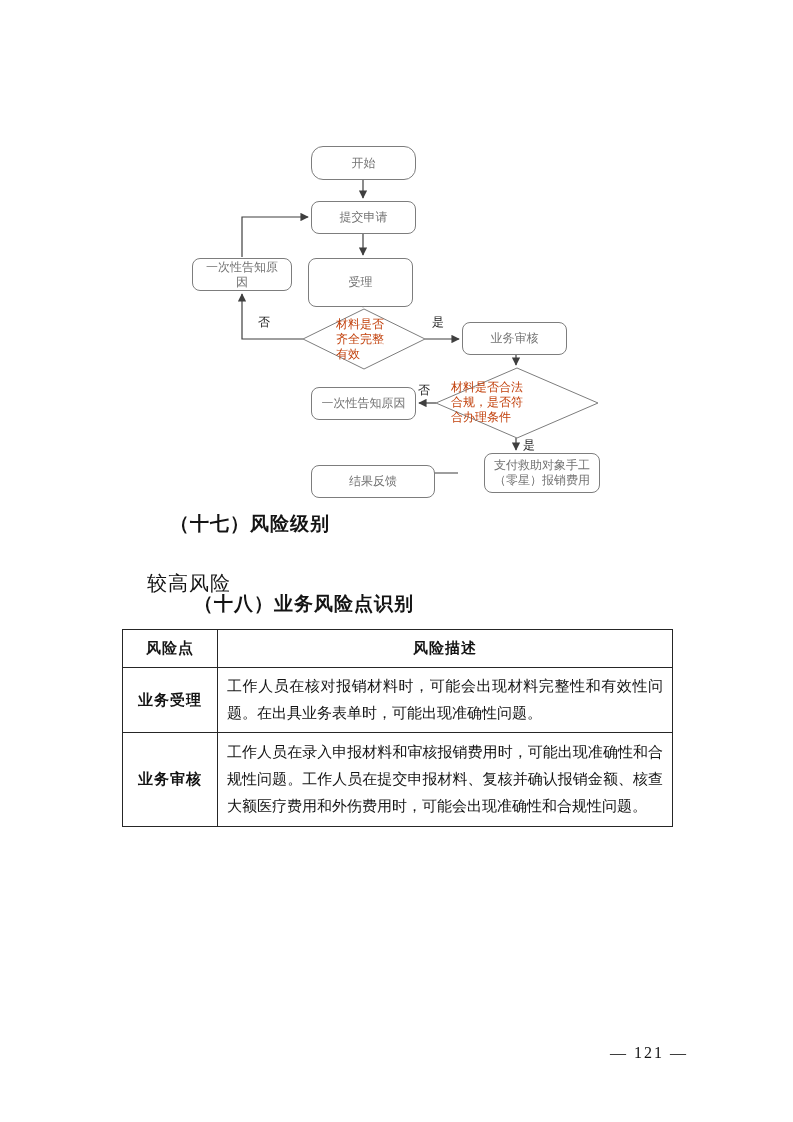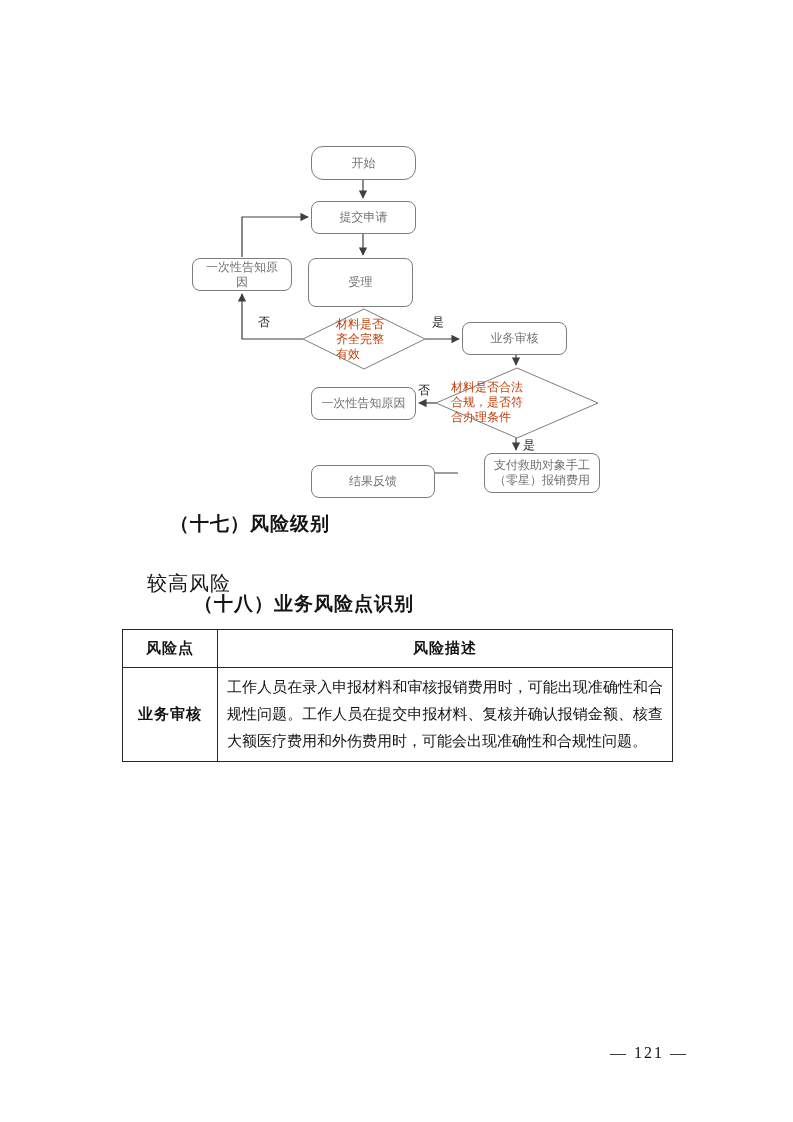--- a/index.html
+++ b/index.html
@@ -167,20 +167,24 @@
       <col style="width:95px">
       <col style="width:455px">
     </colgroup>
     <thead>
       <tr>
         <th>风险点</th>
         <th>风险描述</th>
       </tr>
     </thead>
     <tbody>
+      <tr class="r1">
+        <td class="point">业务受理</td>
+        <td class="desc">工作人员在核对报销材料时，可能会出现材料完整性和有效性问题。在出具业务表单时，可能出现准确性问题。</td>
+      </tr>
       <tr class="r2">
         <td class="point">业务审核</td>
         <td class="desc">工作人员在录入申报材料和审核报销费用时，可能出现准确性和合规性问题。工作人员在提交申报材料、复核并确认报销金额、核查大额医疗费用和外伤费用时，可能会出现准确性和合规性问题。</td>
       </tr>
     </tbody>
   </table>
 
   <div class="page-number">— 121 —</div>
 
 </div>

